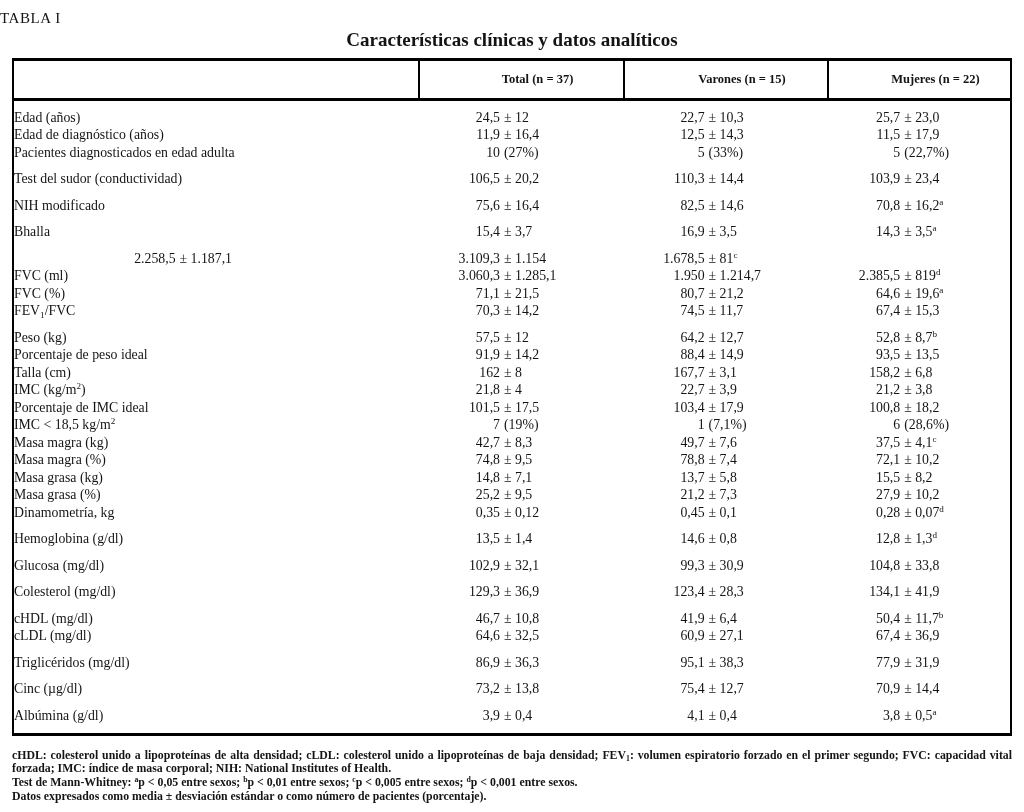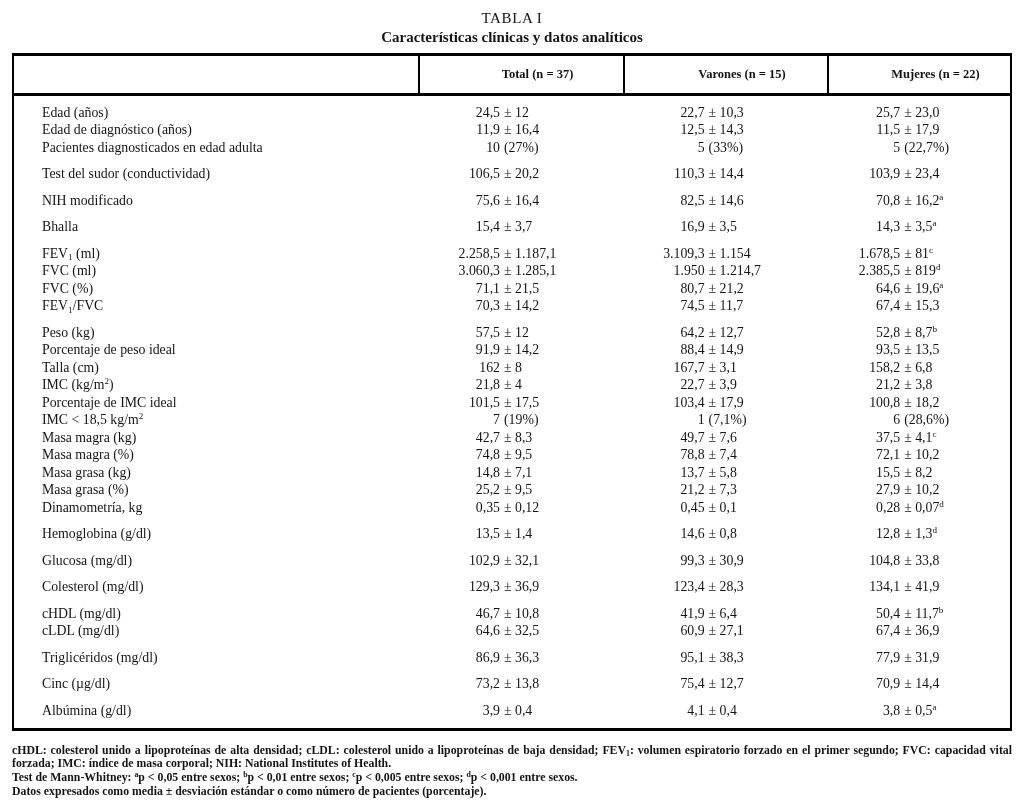--- a/index.html
+++ b/index.html
@@ -2,40 +2,40 @@
 <html><head>
 <meta charset="utf-8">
 <style>
   html,body{margin:0;padding:0;}
   body{
     width:1024px;height:812px;background:#ffffff;overflow:hidden;
     font-family:"Liberation Serif","DejaVu Serif",serif;color:#141414;
     -webkit-font-smoothing:antialiased;
   }
   .sheet{position:relative;width:1024px;height:812px;}
-  .title{text-align:center;font-size:15px;padding-top:10px;letter-spacing:.6px;}
-  .subtitle{text-align:center;font-size:15px;font-weight:bold;margin-top:2px;}
+  .title{text-align:left;font-size:15px;padding-top:10px;letter-spacing:.6px;}
+  .subtitle{text-align:center;font-size:19px;font-weight:bold;margin-top:2px;}
   .ctable{
     margin-left:12px;margin-top:7px;width:1000px;box-sizing:border-box;
     border:2px solid #000;border-top-width:3px;border-bottom-width:3px;
   }
   .thead{
     display:grid;grid-template-columns:404px 205px 204px 183px;
     border-bottom:3px solid #000;height:37px;align-items:center;
   }
   .hcell{box-sizing:border-box;text-align:center;font-weight:bold;font-size:12.5px;padding-left:32px;}
   .hcell + .hcell{border-left:2px solid #000;height:100%;display:flex;align-items:center;justify-content:center;}
   .tbody{padding:3px 0 4px 0;}
   .tsection{padding:4.5px 0;}
   .trow{
     display:grid;grid-template-columns:404px 205px 204px 183px;
     line-height:17.5px;font-size:13.8px;
   }
   .cell{box-sizing:border-box;}
-  .cell.label{padding-left:28px;white-space:nowrap;}
+  .cell.label{white-space:nowrap;}
   .cell.data{display:flex;align-items:baseline;}
   .vleft{display:inline-block;width:40%;text-align:right;white-space:pre;}
   .vright{margin-left:4px;white-space:pre;}
   .sup{font-size:66%;position:relative;top:-0.5em;line-height:0;}
   .sub{font-size:66%;position:relative;top:0.3em;line-height:0;}
   .footnotes{
     margin:13px 12px 0 12px;width:1000px;
     font-size:11.8px;line-height:13.8px;text-align:justify;
   }
   .footnote{margin:0;font-weight:bold;}
@@ -148,21 +148,20 @@
               <span class="vright">± 3,5</span>
             </div>
             <div class="cell data">
               <span class="vleft">14,3</span>
               <span class="vright">± 3,5<span class="sup">a</span></span>
             </div>
           </div>
         </div>
         <div class="tsection">
           <div class="trow">
-            <div class="cell label">FEV<span class="sub">1</span> (ml)</div>
             <div class="cell data">
               <span class="vleft">2.258,5</span>
               <span class="vright">± 1.187,1</span>
             </div>
             <div class="cell data">
               <span class="vleft">3.109,3</span>
               <span class="vright">± 1.154</span>
             </div>
             <div class="cell data">
               <span class="vleft">1.678,5</span>

